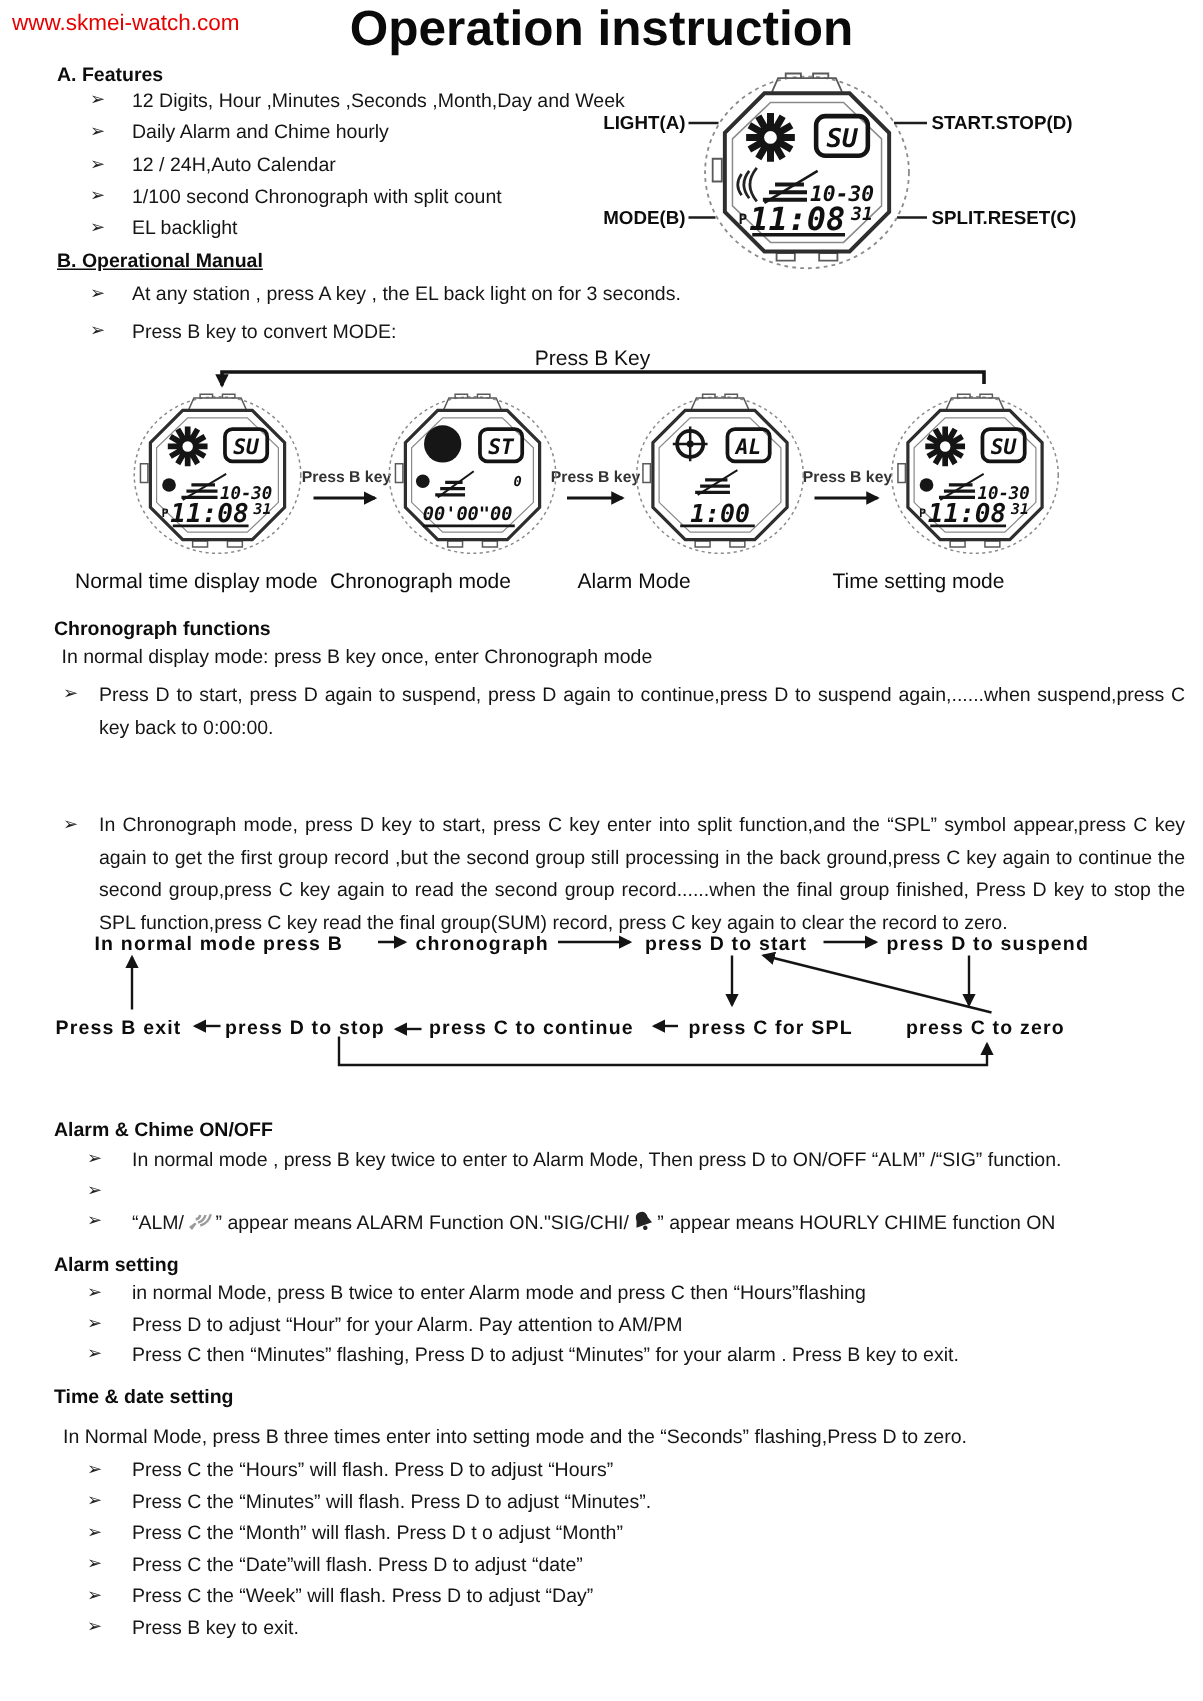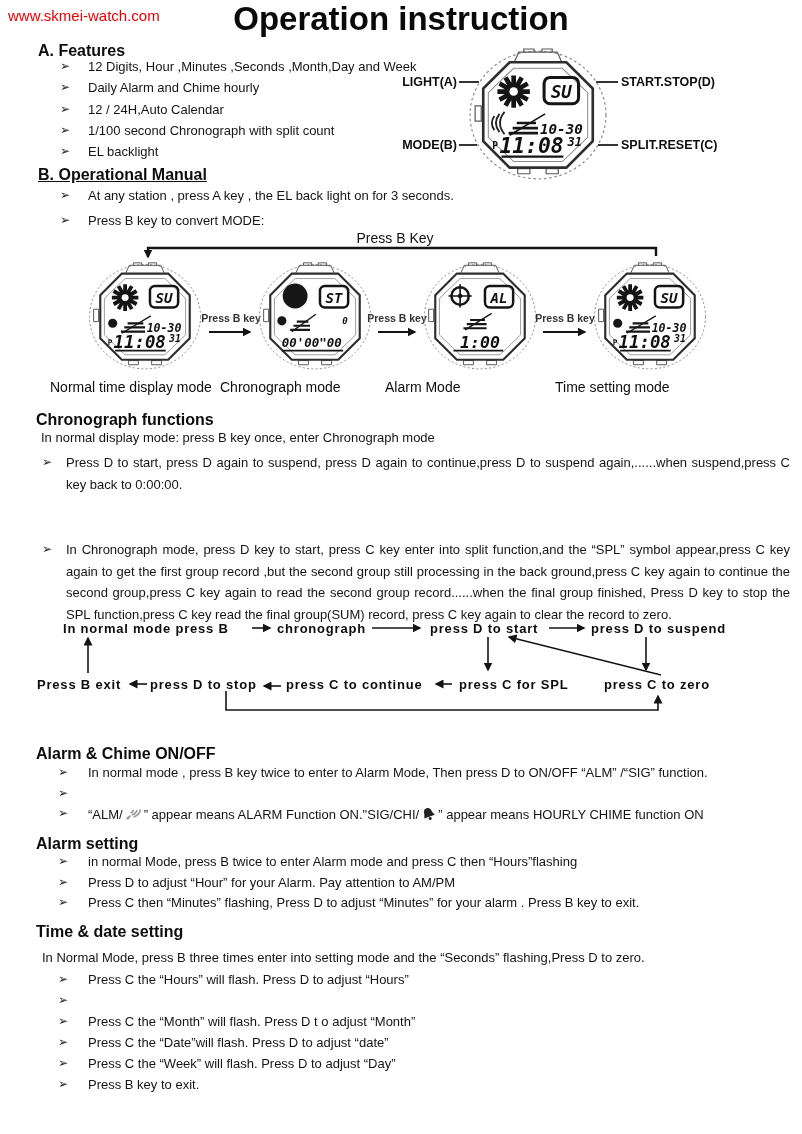--- a/index.html
+++ b/index.html
@@ -6,21 +6,21 @@
   .page{position:relative;width:802px;height:1134px;background:#ffffff;margin:0 auto;
         font-family:"Liberation Sans",sans-serif;color:#151515;overflow:hidden;}
   .abs{position:absolute;}
 
   
   .site-link{position:absolute;left:8px;top:7px;font-size:15px;color:#e60000;cursor:pointer;}
   .title{position:absolute;left:0;top:0;width:100%;text-align:center;
          font-size:33px;font-weight:bold;letter-spacing:0px;color:#0a0a0a;}
 
   
-  .h1{position:absolute;font-size:16px;font-weight:bold;color:#0d0d0d;}
+  .h1{position:absolute;font-size:13px;font-weight:bold;color:#0d0d0d;}
   .intro{position:absolute;font-size:13px;}
   .list{position:absolute;}
   .brow{position:relative;padding-left:28px;font-size:13px;height:21.3px;white-space:nowrap;}
   .brow .bmark{position:absolute;left:0;top:0;font-size:12px;color:#222;}
   .list-b .brow{height:25px;}
   .list-ac .brow{height:20.6px;}
   .list-td .brow{height:21px;}
   .jrow{position:relative;padding-left:24px;font-size:13px;line-height:21.5px;
         text-align:justify;}
   .jrow .bmark{position:absolute;left:0;top:0;font-size:12px;color:#222;}
@@ -300,20 +300,20 @@
   <div class="list list-ac" style="left:58px;top:854px;">
     <div class="brow" style="padding-left:30px;"><span class="bmark">➢</span><span>in normal Mode, press B twice to enter Alarm mode and press C then “Hours”flashing</span></div>
     <div class="brow" style="padding-left:30px;"><span class="bmark">➢</span><span>Press D  to adjust “Hour” for your Alarm. Pay attention to AM/PM</span></div>
     <div class="brow" style="padding-left:30px;"><span class="bmark">➢</span><span>Press C then “Minutes” flashing, Press D to adjust “Minutes” for your alarm . Press B key to exit.</span></div>
   </div>
 
   <div class="h1" style="left:36px;top:923px;">Time &amp; date setting</div>
   <div class="intro" style="left:42px;top:950px;">In Normal Mode, press B three times enter into setting mode and the “Seconds” flashing,Press D to zero.</div>
   <div class="list list-td" style="left:58px;top:972px;">
     <div class="brow" style="padding-left:30px;"><span class="bmark">➢</span><span>Press C the “Hours” will flash. Press D to adjust “Hours”</span></div>
-    <div class="brow" style="padding-left:30px;"><span class="bmark">➢</span></div>
+    <div class="brow" style="padding-left:30px;"><span class="bmark">➢</span><span>Press C the “Minutes” will flash. Press D to adjust “Minutes”.</span></div>
     <div class="brow" style="padding-left:30px;"><span class="bmark">➢</span><span>Press C the  “Month” will flash. Press D t o adjust “Month”</span></div>
     <div class="brow" style="padding-left:30px;"><span class="bmark">➢</span><span>Press C the “Date”will flash. Press D to adjust “date”</span></div>
     <div class="brow" style="padding-left:30px;"><span class="bmark">➢</span><span>Press C the “Week” will flash. Press D to adjust “Day”</span></div>
     <div class="brow" style="padding-left:30px;"><span class="bmark">➢</span><span>Press B key to exit.</span></div>
   </div>
 
 </div>
 
 </body></html>

